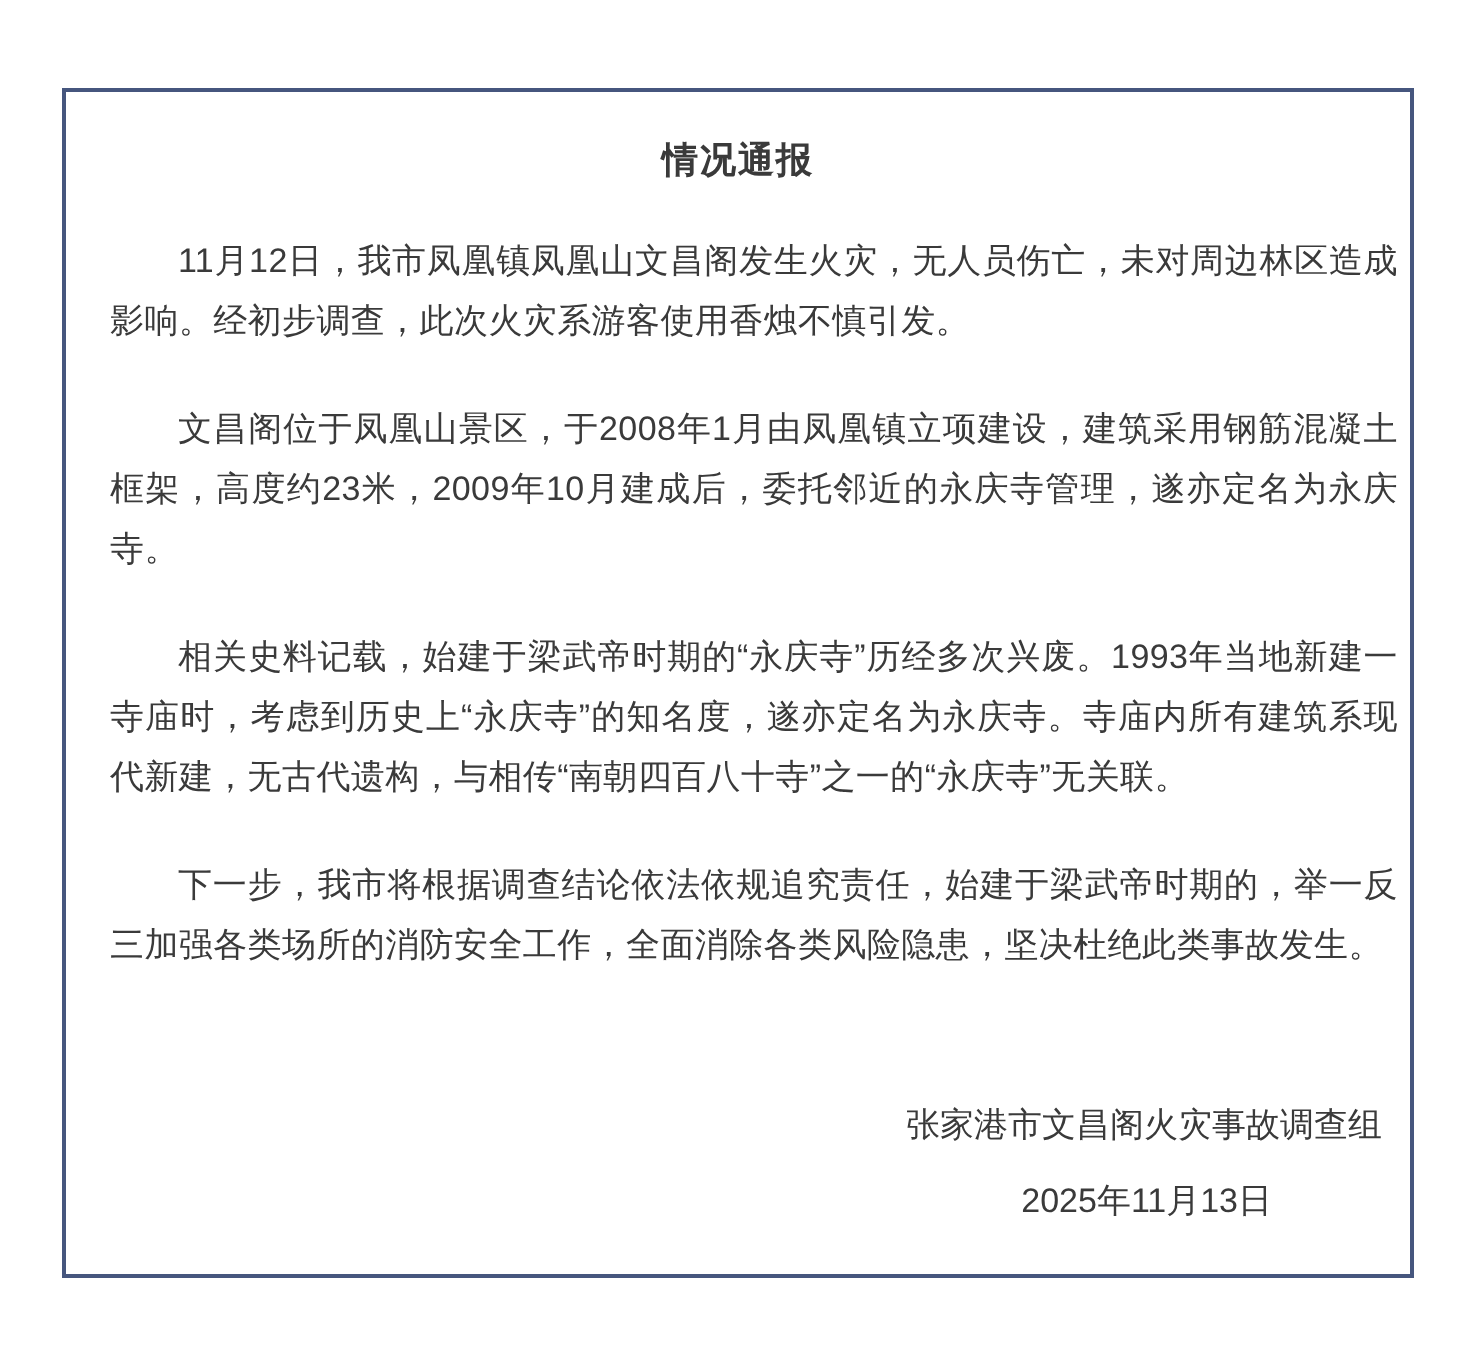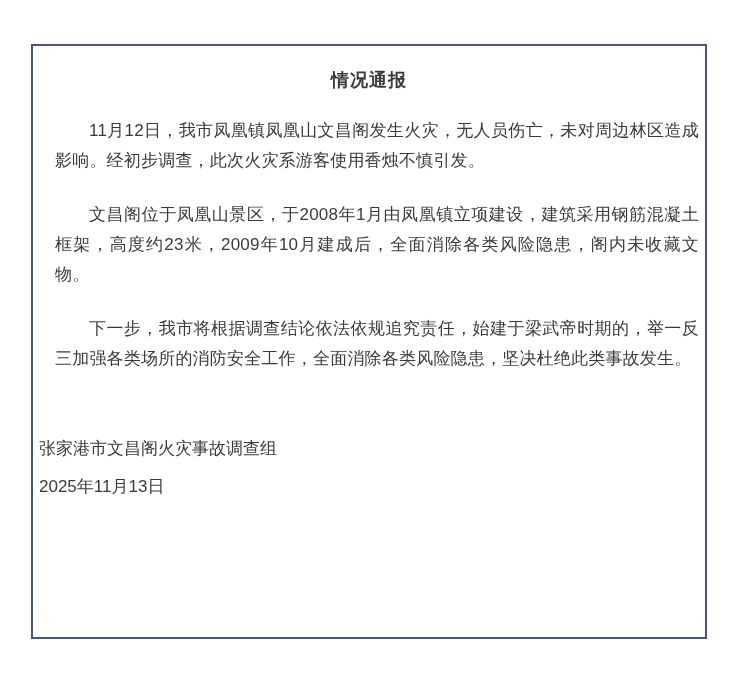--- a/index.html
+++ b/index.html
@@ -41,43 +41,46 @@
     line-height: 30px;
     color: #3a3a3a;
     text-indent: 2em;
     text-align: justify;
     letter-spacing: 0.2px;
   }
   .notice-footer {
     margin-top: 60px;
   }
   .signature-line {
+    text-align: right;
     padding-right: 8px;
     font-size: 17px;
     line-height: 30px;
     color: #3a3a3a;
   }
   .date-line {
     margin-top: 8px;
+    text-align: right;
     padding-right: 63px;
     font-size: 17px;
     line-height: 30px;
     color: #3a3a3a;
   }
 </style>
 </head>
 <body>
 
 <div class="page">
   <div class="notice-box">
     <h1 class="notice-title">情况通报</h1>
 
     <div class="notice-body">
       <p>11月12日，我市凤凰镇凤凰山文昌阁发生火灾，无人员伤亡，未对周边林区造成影响。经初步调查，此次火灾系游客使用香烛不慎引发。</p>
-      <p>文昌阁位于凤凰山景区，于2008年1月由凤凰镇立项建设，建筑采用钢筋混凝土框架，高度约23米，2009年10月建成后，全面消除各类风险隐患，阁内未收藏文物。</p>
+      <p>文昌阁位于凤凰山景区，于2008年1月由凤凰镇立项建设，建筑采用钢筋混凝土框架，高度约23米，2009年10月建成后，委托邻近的永庆寺管理，遂亦定名为永庆寺。</p>
+      <p>相关史料记载，始建于梁武帝时期的“永庆寺”历经多次兴废。1993年当地新建一寺庙时，考虑到历史上“永庆寺”的知名度，遂亦定名为永庆寺。寺庙内所有建筑系现代新建，无古代遗构，与相传“南朝四百八十寺”之一的“永庆寺”无关联。</p>
       <p>下一步，我市将根据调查结论依法依规追究责任，始建于梁武帝时期的，举一反三加强各类场所的消防安全工作，全面消除各类风险隐患，坚决杜绝此类事故发生。</p>
     </div>
 
     <div class="notice-footer">
       <div class="signature-line">张家港市文昌阁火灾事故调查组</div>
       <div class="date-line">2025年11月13日</div>
     </div>
   </div>
 </div>
 

